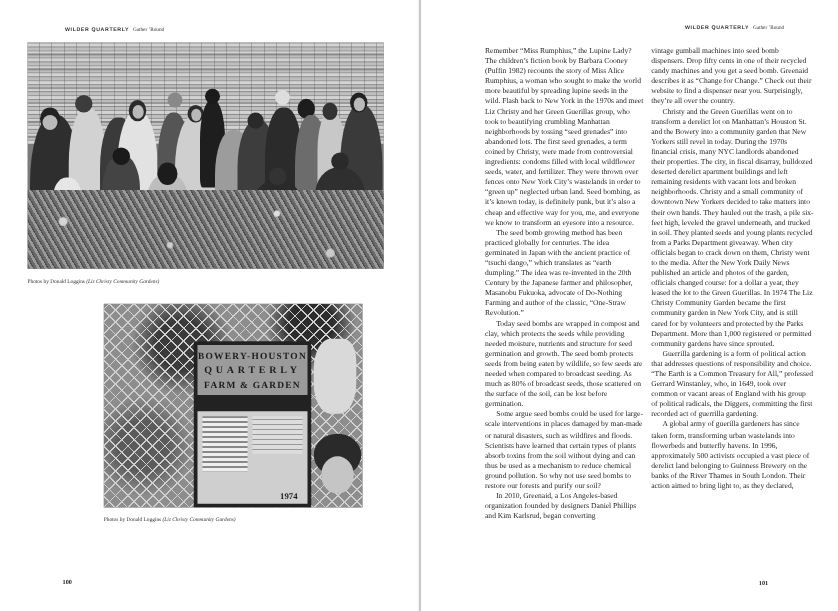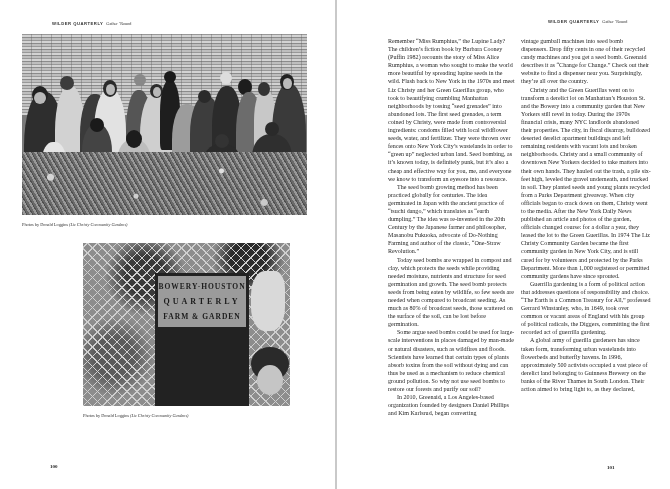--- a/index.html
+++ b/index.html
@@ -58,21 +58,21 @@
   
   .fence { position: absolute; inset: 0;
     background:
       repeating-linear-gradient(45deg, transparent 0 6px, #cfcfcf 6px 7px),
       repeating-linear-gradient(-45deg, transparent 0 6px, #cfcfcf 6px 7px),
       radial-gradient(circle at 30% 20%, #3a3a3a 0 20px, transparent 40px),
       radial-gradient(circle at 80% 10%, #2c2c2c 0 18px, transparent 36px),
       radial-gradient(circle at 15% 70%, #5b5b5b 0 20px, transparent 40px),
       #8d8d8d; }
   .sign { position: absolute; left: 72px; top: 30px; width: 94px; height: 133px; background: #222; }
-  .sign-top { position: absolute; left: 3px; top: 3px; right: 3px; height: 51px; background: #9b9b9b;
+  .sign-top { position: absolute; left: 3px; top: 3px; right: 3px; height: 40px; background: #9b9b9b;
     display: flex; flex-direction: column; align-items: center; justify-content: space-around; padding: 3px 12px; box-sizing: border-box; }
   .sign-top span { font-family: "Liberation Serif", serif; font-weight: bold; color: #1c1c1c; font-size: 7.5px; letter-spacing: 1px; white-space: nowrap; }
   .sign-top span.big { letter-spacing: 3px; font-size: 8px; }
   .sign-bottom { position: absolute; left: 3px; right: 3px; top: 56px; bottom: 3px; background: #cfcfcf; }
   .note { position: absolute; background: #eeeeee; }
   .note-1 { left: 4px; top: 4px; width: 36px; height: 44px;
     background: repeating-linear-gradient(0deg, #eee 0 3px, #888 3px 4px); }
   .note-2 { left: 44px; top: 4px; width: 40px; height: 30px;
     background: repeating-linear-gradient(0deg, #ddd 0 3px, #999 3px 4px); }
   .sign-year { position: absolute; right: 8px; bottom: 2px; font-size: 7px; font-weight: bold; color: #222; }
@@ -136,20 +136,25 @@
   </div>
 
   <div class="photo photo-2">
     <div class="fence"></div>
     <div class="sign">
       <div class="sign-top">
         <span>BOWERY-HOUSTON</span>
         <span class="big">QUARTERLY</span>
         <span>FARM &amp; GARDEN</span>
       </div>
+      <div class="sign-bottom">
+        <div class="note note-1"></div>
+        <div class="note note-2"></div>
+        <div class="sign-year">1974</div>
+      </div>
     </div>
     <div class="onlooker" style="left:168px;top:28px;width:34px;height:60px;background:#d9d9d9;border-radius:40% 30% 40% 40%;"></div>
     <div class="onlooker" style="left:168px;top:104px;width:38px;height:34px;background:#2a2a2a;"></div>
     <div class="onlooker" style="left:174px;top:122px;width:26px;height:30px;background:#c5c5c5;"></div>
   </div>
   <div class="caption caption-2">
     <span>Photos by Donald Loggins</span>
     <span class="credit-note">(Liz Christy Community Gardens)</span>
   </div>
 

